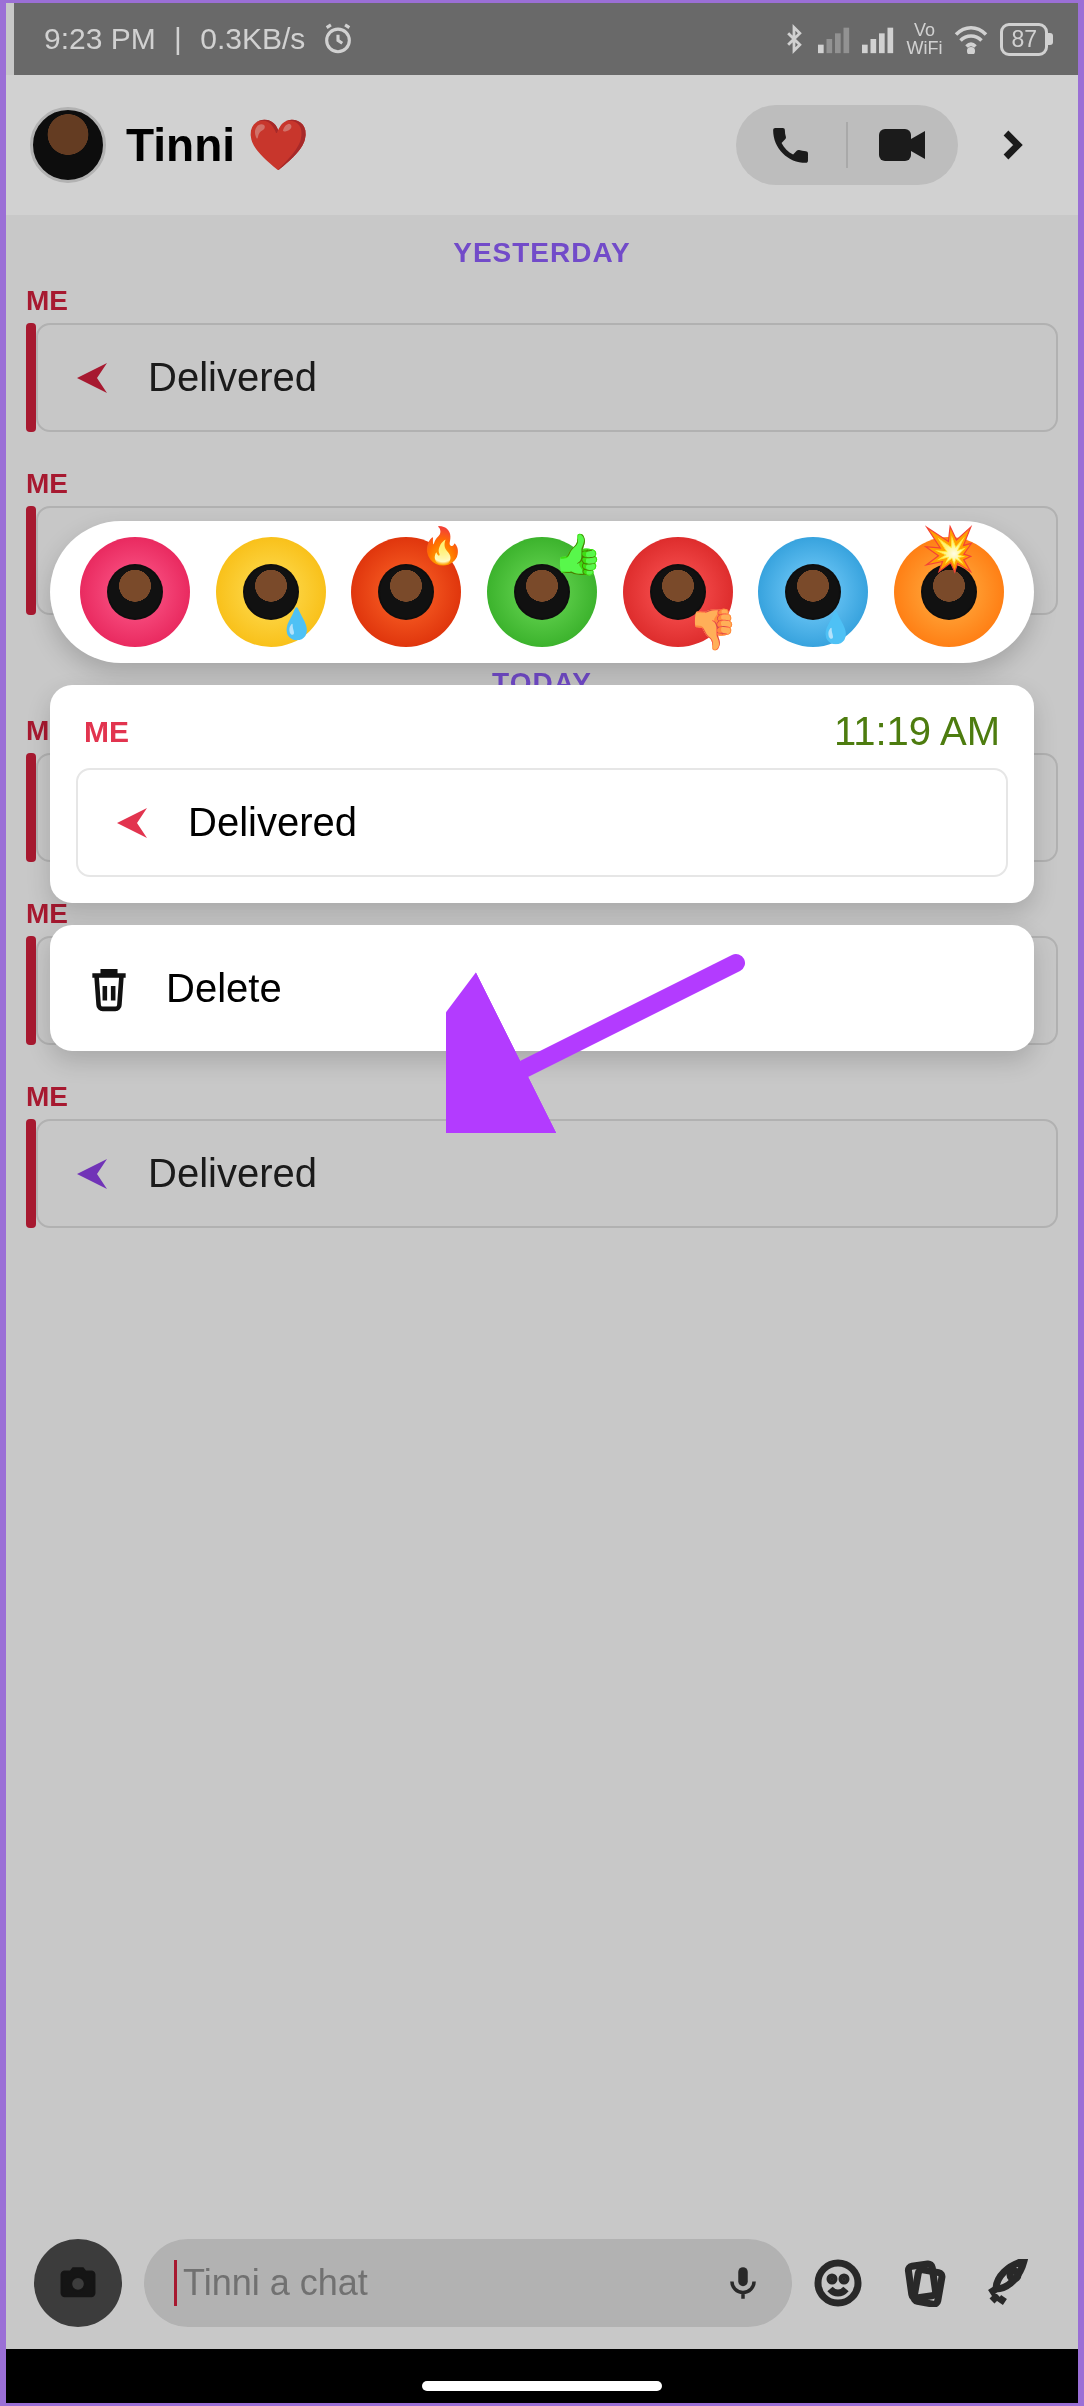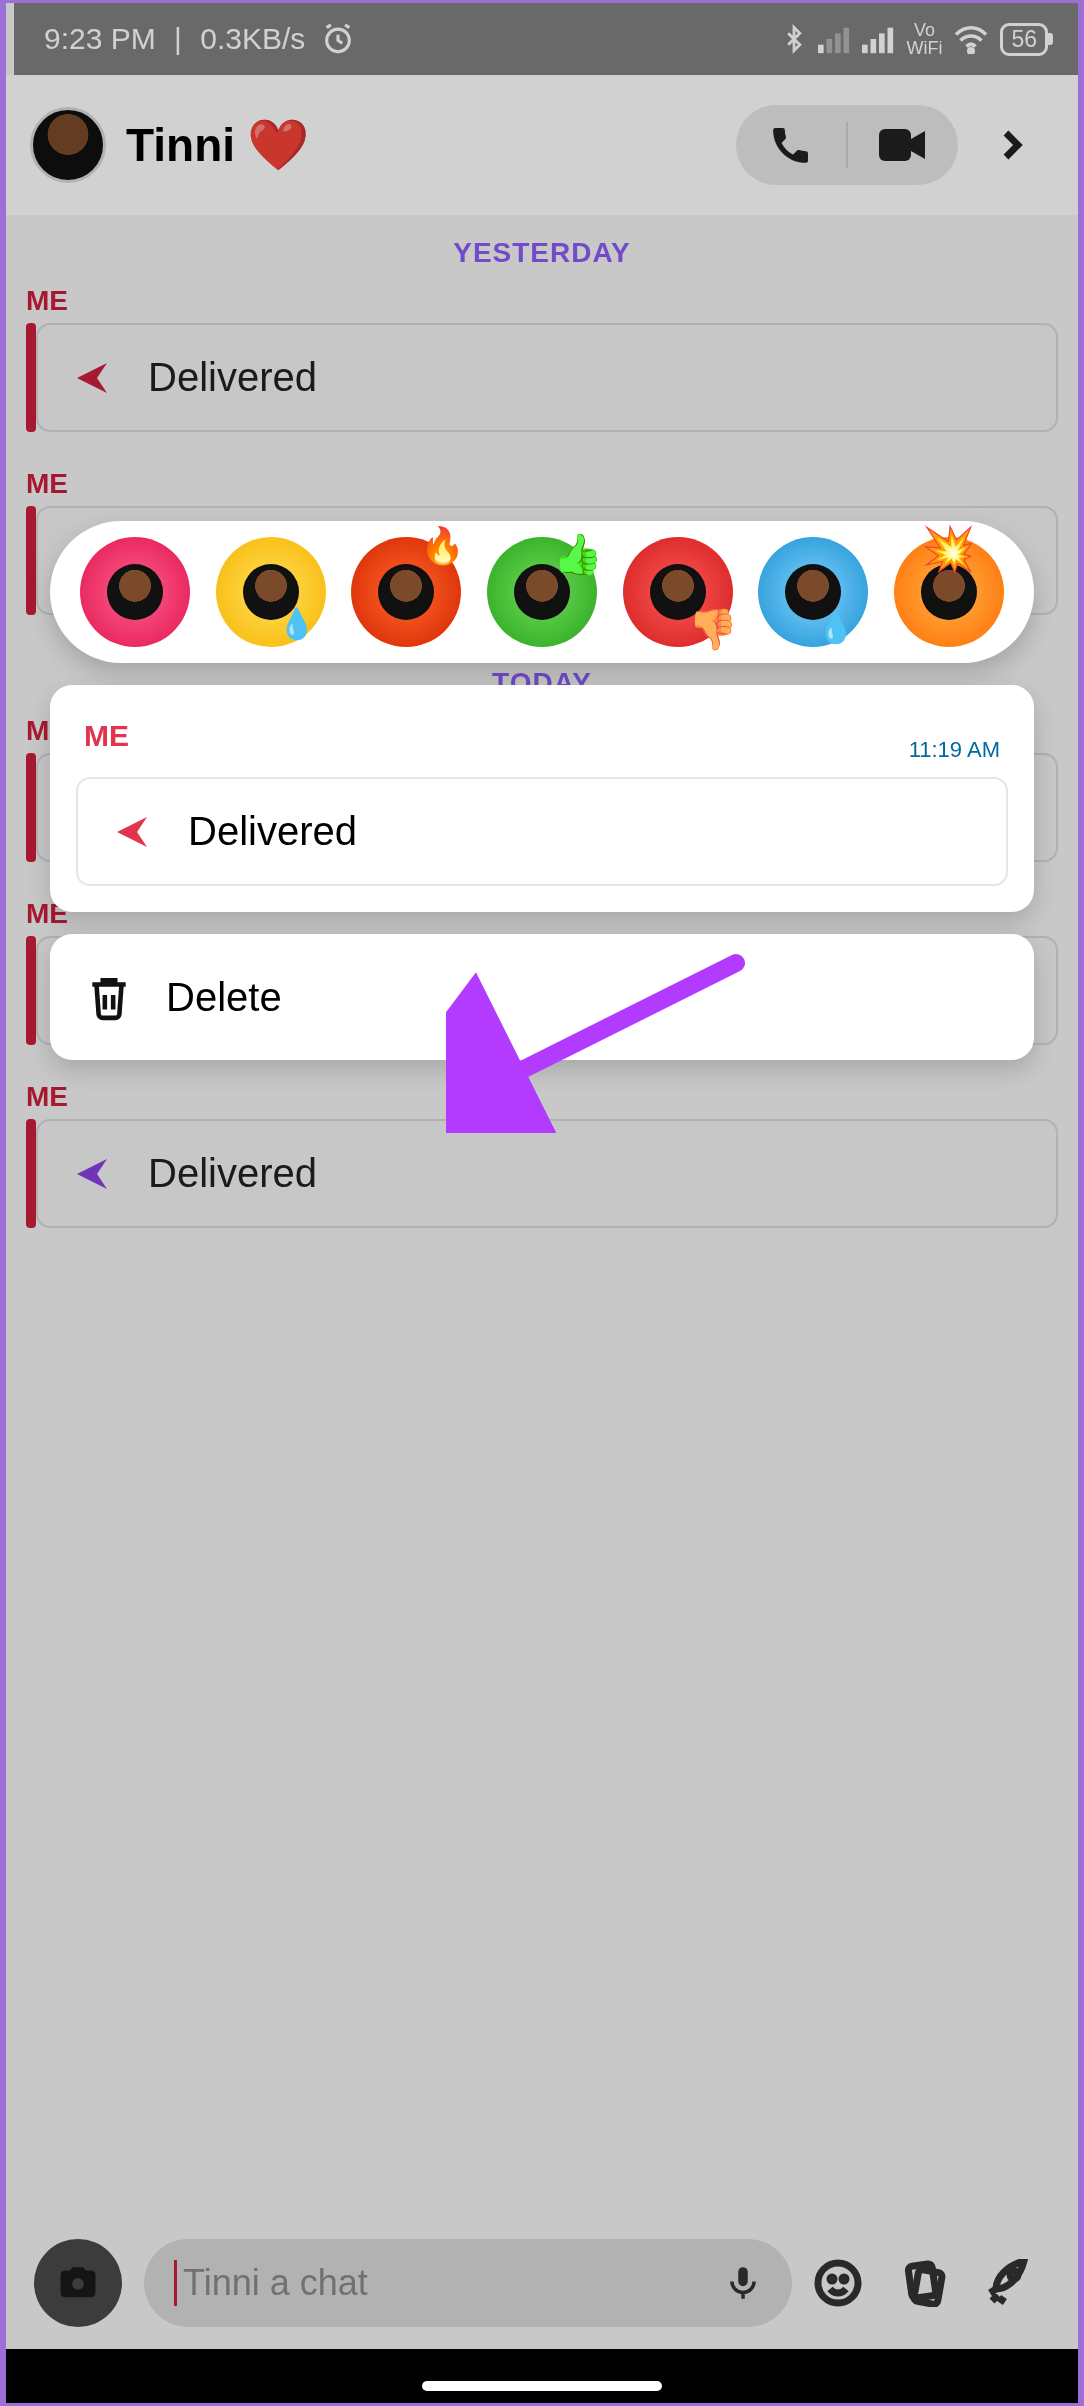--- a/index.html
+++ b/index.html
@@ -128,21 +128,21 @@
   .reaction.mind  { background: radial-gradient(circle, #ffb347, #ff6a00); }
   .reaction.mind::before { content:"💥"; position:absolute; top:-14px; left:50%; transform:translateX(-50%); font-size:44px; z-index:3;}
 
   .selected-msg {
     background:#fff; border-radius: 22px;
     box-shadow: 0 10px 24px rgba(0,0,0,0.16);
     padding: 20px 26px 26px;
   }
   .sel-head { display:flex; justify-content:space-between; align-items:center; padding: 4px 8px 14px;}
   .sel-head .me { color:#e2344f; font-weight:800; font-size:30px;}
-  .sel-head .ts { color:#0369a1; font-size:22px;margin-top:28px;}
+  .sel-head .ts { color:#4d7c0f; font-size:40px;}
   .sel-body {
     border:2px solid #e6e6e6; border-radius: 14px;
     display:flex; align-items:center; gap:36px;
     padding: 30px 34px; font-size:40px;
   }
 
   .actions {
     background:#fff; border-radius: 22px;
     box-shadow: 0 10px 24px rgba(0,0,0,0.16);
     overflow:hidden;
@@ -242,21 +242,21 @@
       </span>
       <span>
         <svg width="38" height="30" viewBox="0 0 24 20" fill="none" stroke="#fff" stroke-width="2.4">
             <path d="M2 7c6-6 14-6 20 0"></path>
             <path d="M5 11c4-4 10-4 14 0"></path>
             <path d="M9 15c2-2 4-2 6 0"></path>
             <circle cx="12" cy="18" r="1.5" fill="#fff"></circle>
           </svg>
       </span>
       <span class="battery-box">
-        <span>56</span>
+        <span>87</span>
       </span>
     </div>
   </div>
 
   <div class="chat-header">
     <div class="avatar"></div>
     <div class="chat-title">
       <span>Tinni</span>
       <span class="heart-red">❤️</span>
     </div>

